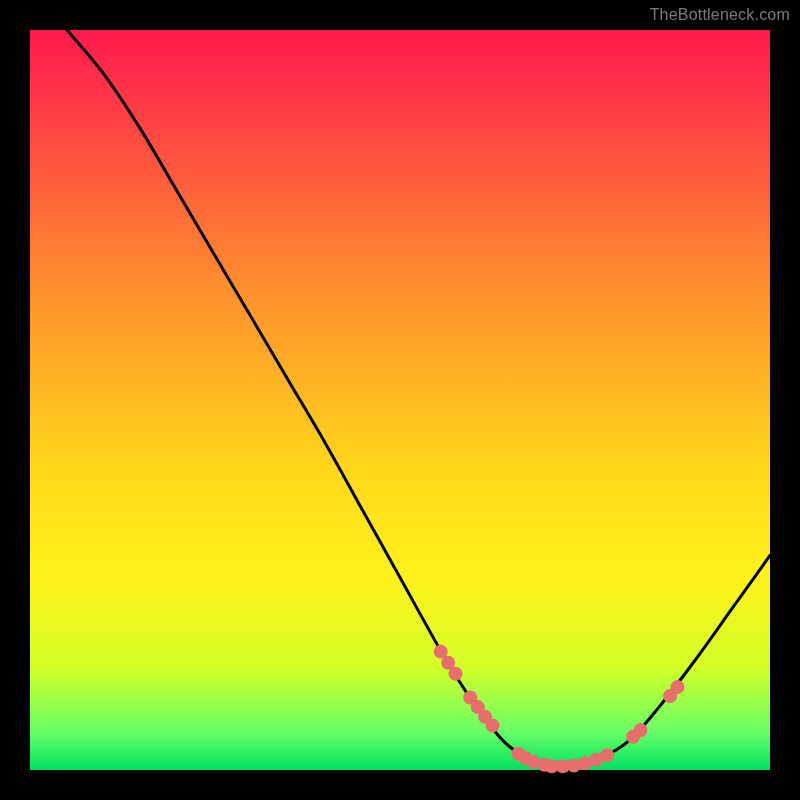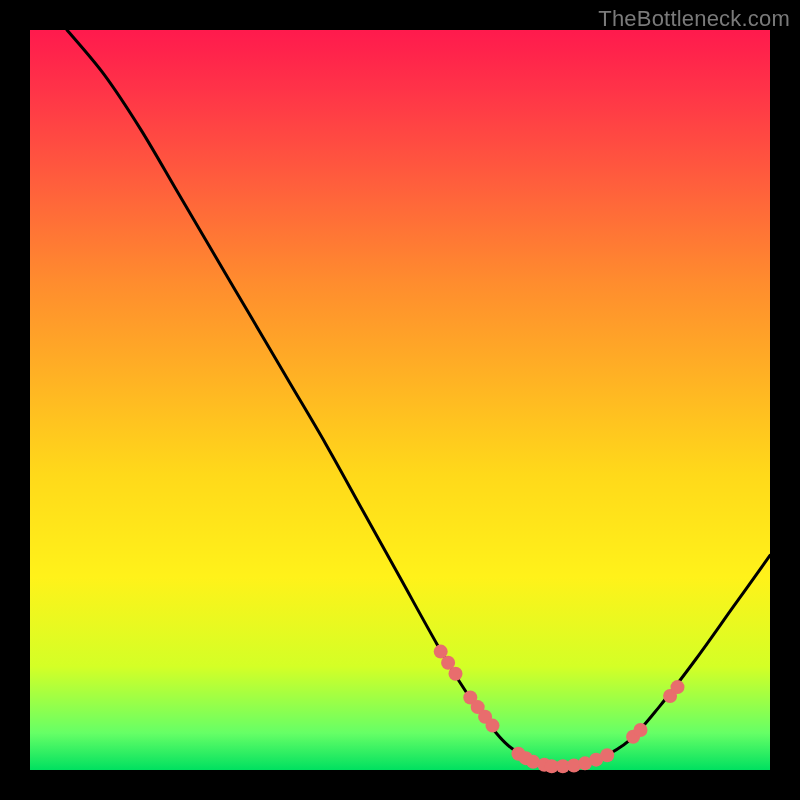--- a/index.html
+++ b/index.html
@@ -27,21 +27,21 @@
       #fff21a 74%,
       #d4ff26 86%,
       #66ff66 95%,
       #00e060 100%);
   }
   .watermark {
     position: absolute;
     top: 6px;
     right: 10px;
     color: #7a7a7a;
-    font-size: 22px;
+    font-size: 16px;
     font-weight: 500;
     letter-spacing: 0.2px;
     user-select: none;
   }
   svg.curve {
     position: absolute;
     left: 0;
     top: 0;
     width: 740px;
     height: 740px;

